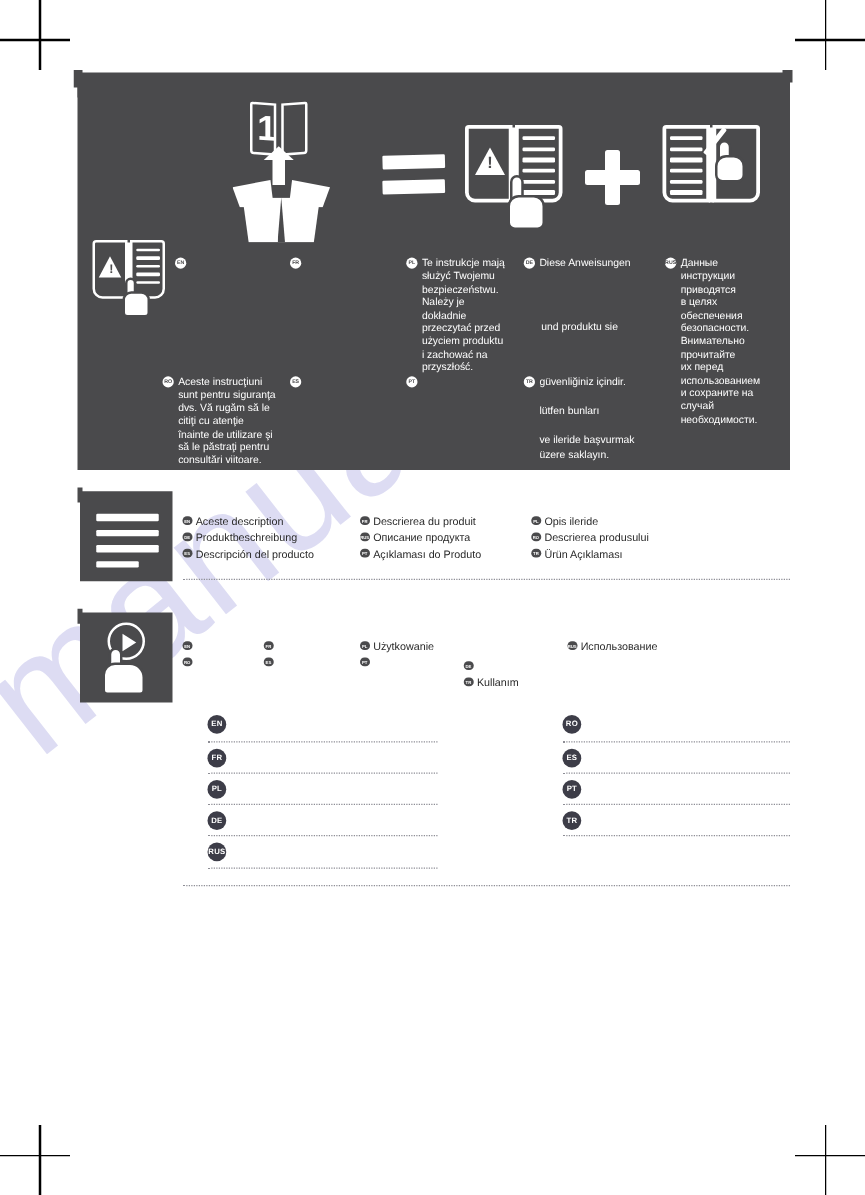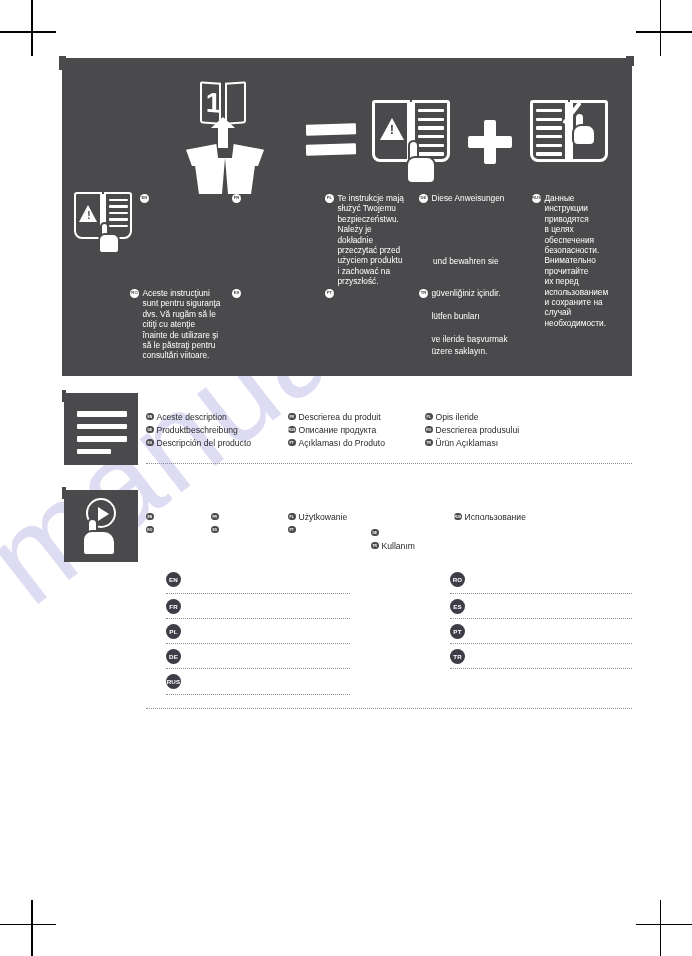--- a/index.html
+++ b/index.html
@@ -202,21 +202,21 @@
     left: 5px; top: 13px;
     border-left-width: 9px; border-right-width: 9px; border-bottom-width: 17px;
   }
   #book-small .warn-tri::after { font-size: 10px; top: 4px; left: -2px; }
   #book-small .hand { left: 24px; top: 30px; width: 22px; height: 32px; }
   #book-small .hand .palm { width: 22px; height: 21px; border-radius: 7px 7px 4px 4px; }
   #book-small .hand .finger { width: 9px; height: 20px; }
 
   
   .hblk { position: absolute; color: #fff; font-size: 8.3px; line-height: 10.4px; }
-  .hblk .row { display: flex; align-items: flex-start; }
+  .hblk .row { display: flex; align-items: flex-start; margin-top: 12px; }
   .badge {
     display: inline-flex; align-items: center; justify-content: center;
     border-radius: 50%; flex: 0 0 auto;
     font-weight: bold; color: #fff;
   }
   .badge.h {
     width: 9px; height: 9px; font-size: 4.2px; margin-right: 3.5px;
     margin-top: .5px; background: #fff; color: #4a4a4c;
   }
   .hblk .txt { white-space: pre-line; }
@@ -413,21 +413,21 @@
       </div>
     </div>
 
     <div class="hblk" style="left:357px; top:135px; width:90px;">
       <div class="row">
         <span class="badge h">DE</span>
         <span class="txt">Diese Anweisungen</span>
       </div>
     </div>
     <div class="hblk" style="left:371px; top:198px; width:95px;">
-      <span class="txt">und bewahren sie</span>
+      <span class="txt">und produktu sie</span>
     </div>
 
     <div class="hblk" style="left:68px;  top:230px; width:92px;">
       <div class="row">
         <span class="badge h">RO</span>
         <span class="txt">Aceste instrucţiuni
 sunt pentru siguranţa
 dvs. Vă rugăm să le
 citiţi cu atenţie
 înainte de utilizare şi

